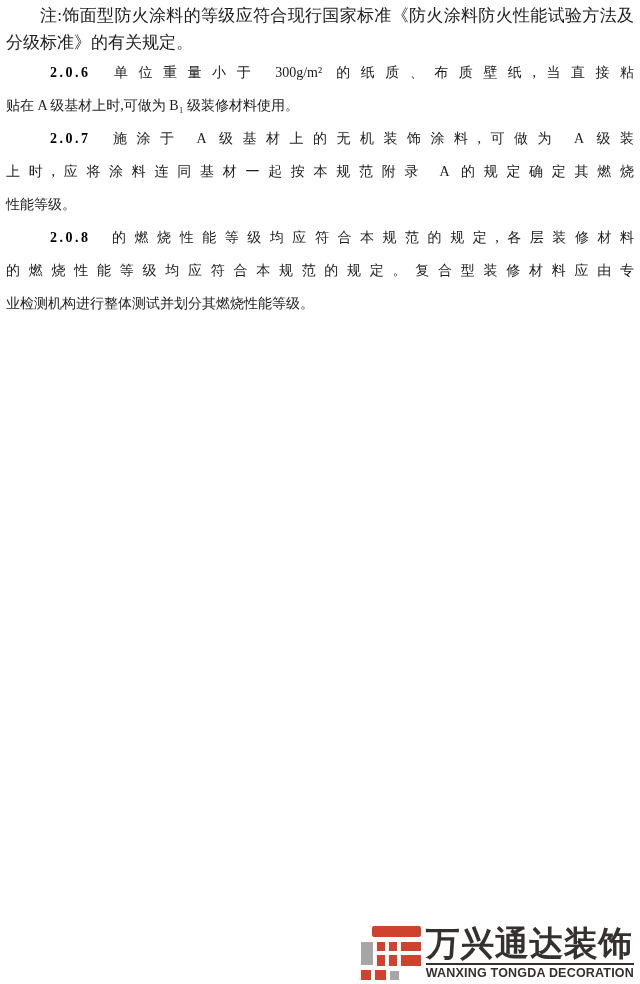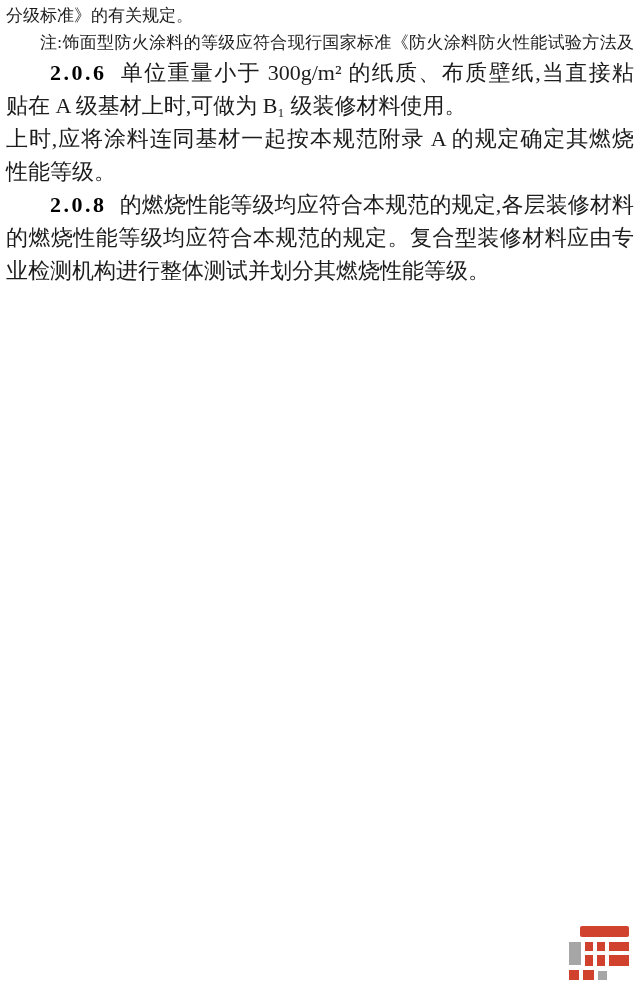--- a/index.html
+++ b/index.html
@@ -32,21 +32,21 @@
   .line.last {
     text-align: left;
     text-align-last: left;
   }
   .note .line {
     font-size: 17px;
     line-height: 27px;
   }
   .note .line.first { text-indent: 34px; }
   .para .line {
-    font-size: 22px;
+    font-size: 14px;
     line-height: 33px;
   }
   .para .line.first { text-indent: 44px; }
   .sec-num {
     font-weight: bold;
     letter-spacing: 2.5px;
     margin-right: 13px;
     color: #000;
   }
 
@@ -90,32 +90,35 @@
     padding-top: 1px;
     white-space: nowrap;
   }
 </style>
 </head>
 <body>
 
 <div class="text-block">
 
   <div class="note">
+    <div class="line first">注:饰面型防火涂料的等级应符合现行国家标准《防火涂料防火性能试验方法及</div>
     <div class="line last">分级标准》的有关规定。</div>
-    <div class="line first">注:饰面型防火涂料的等级应符合现行国家标准《防火涂料防火性能试验方法及</div>
   </div>
 
   <div class="para">
     <div class="line first">
       <span class="sec-num">2.0.6</span><span>单位重量小于 300g/m² 的纸质、布质壁纸,当直接粘</span>
     </div>
     <div class="line last">贴在 A 级基材上时,可做为 B₁ 级装修材料使用。</div>
   </div>
 
   <div class="para">
+    <div class="line first">
+      <span class="sec-num">2.0.7</span><span>施涂于 A 级基材上的无机装饰涂料,可做为 A 级装</span>
+    </div>
     <div class="line">上时,应将涂料连同基材一起按本规范附录 A 的规定确定其燃烧</div>
     <div class="line last">性能等级。</div>
   </div>
 
   <div class="para">
     <div class="line first">
       <span class="sec-num">2.0.8</span><span>的燃烧性能等级均应符合本规范的规定,各层装修材料</span>
     </div>
     <div class="line">的燃烧性能等级均应符合本规范的规定。复合型装修材料应由专</div>
     <div class="line last">业检测机构进行整体测试并划分其燃烧性能等级。</div>
@@ -135,13 +138,17 @@
     <rect class="blk-red" x="19" y="31" width="8" height="11"></rect>
     <rect class="blk-red" x="31" y="18" width="8" height="9"></rect>
     <rect class="blk-red" x="31" y="31" width="8" height="11"></rect>
     <rect class="blk-red" x="43" y="18" width="20" height="9"></rect>
     <rect class="blk-red" x="43" y="31" width="20" height="11"></rect>
 
     <rect class="blk-red" x="3" y="46" width="10" height="10"></rect>
     <rect class="blk-red" x="17" y="46" width="11" height="10"></rect>
     <rect class="blk-gray" x="32" y="47" width="9" height="9"></rect>
   </svg>
+  <div class="logo-textcol">
+    <div class="logo-cn">万兴通达装饰</div>
+    <div class="logo-en">WANXING TONGDA DECORATION</div>
+  </div>
 </div>
 
 </body></html>

